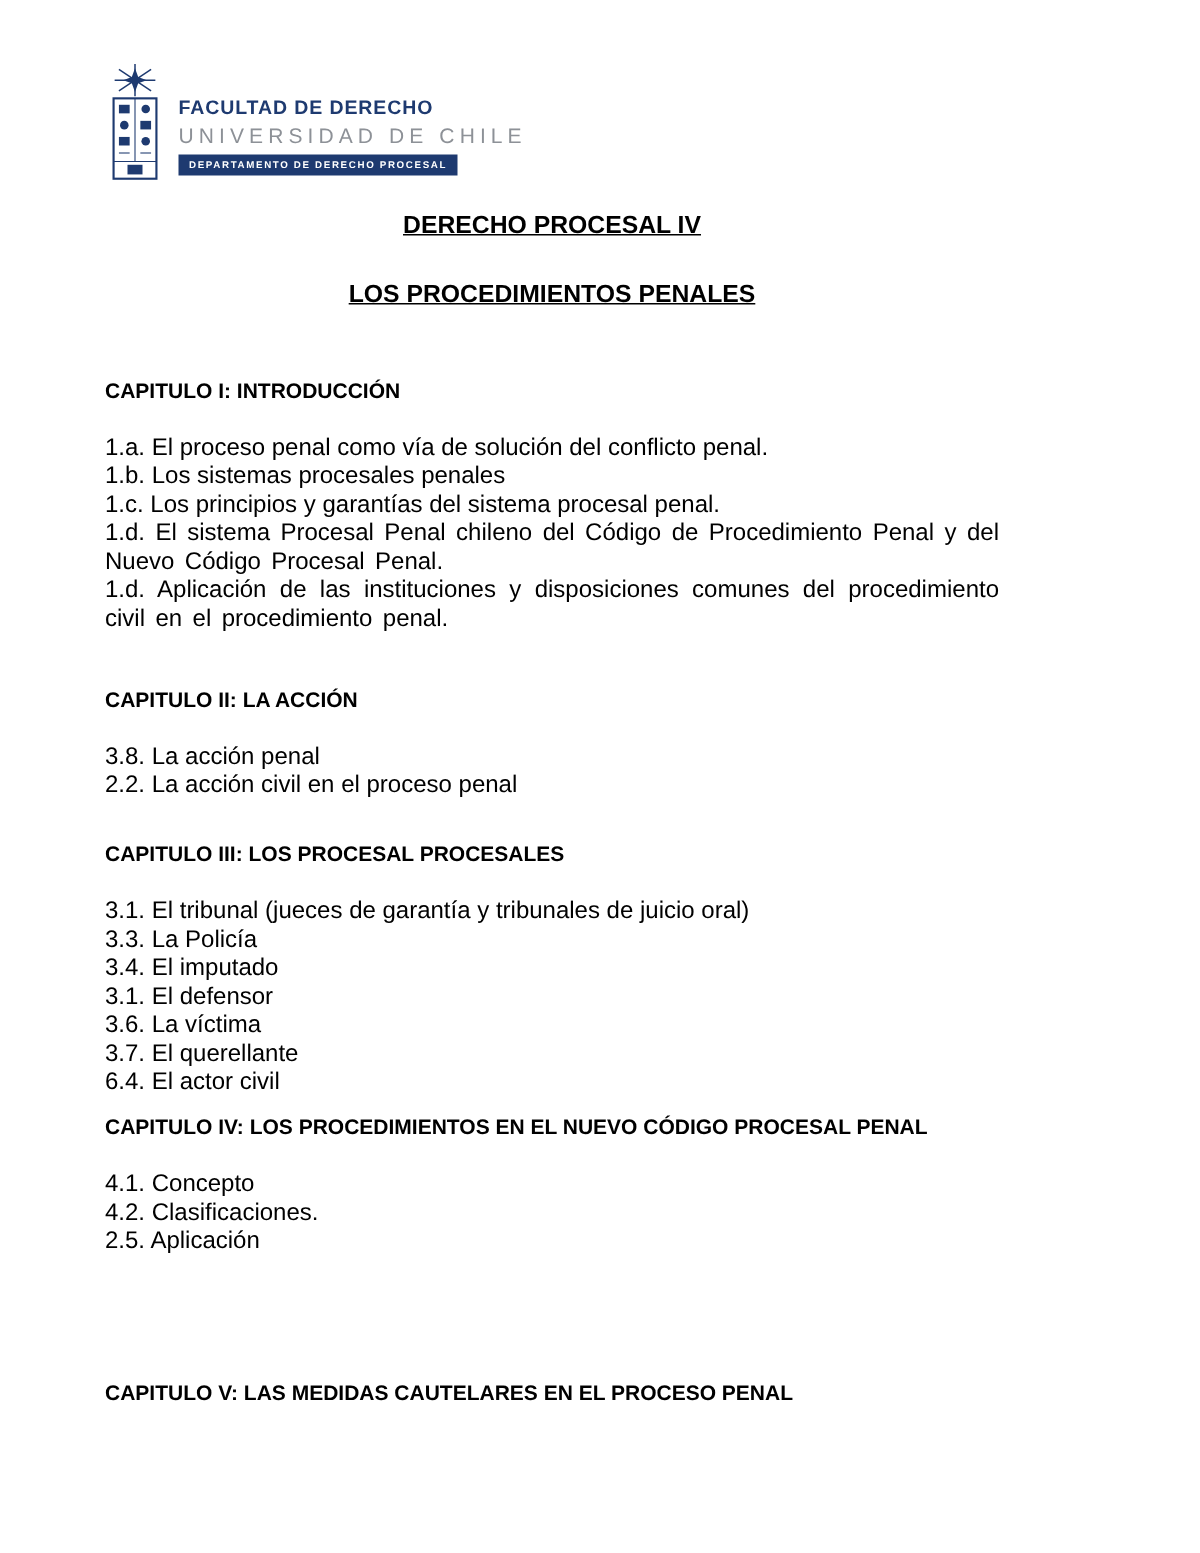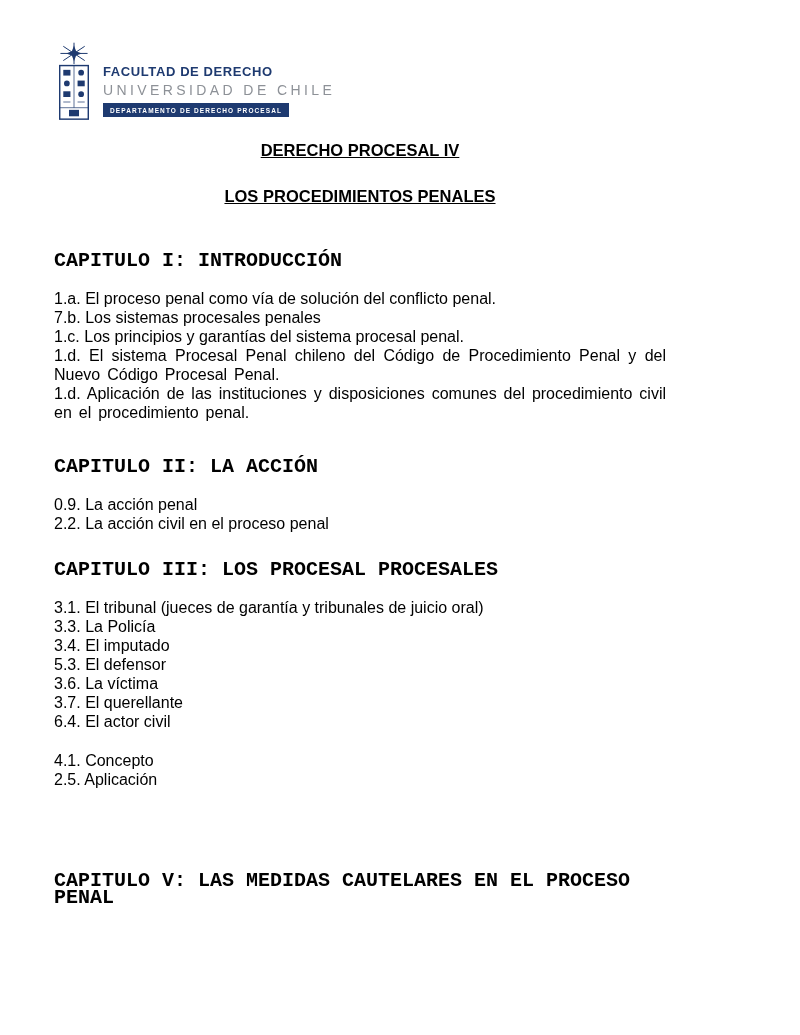--- a/index.html
+++ b/index.html
@@ -8,21 +8,21 @@
     width: 800px;
     height: 1035px;
     font-family: "Liberation Sans", sans-serif;
     color: #000000;
     position: relative;
     overflow: hidden;
   }
   .page {
     width: 736px;
     height: 1035px;
-    padding: 42px 70px 0 54px;
+    padding: 42px 70px 0 70px;
     background: #ffffff;
   }
 
   
   .logo { display: flex; align-items: flex-start; gap: 9px; height: 80px; }
   .crest { flex: 0 0 auto; display: block; }
   .logo-text { padding-top: 22px; }
   .logo-faculty {
     font-size: 13px;
     font-weight: bold;
@@ -55,24 +55,23 @@
     font-weight: bold;
     font-size: 16.5px;
     line-height: 20px;
     text-decoration: underline;
   }
   .title1 { margin-top: 18px; }
   .title2 { margin-top: 26px; }
 
   
   .section-heading {
-    font-size: 20px;
+    font-size: 14px;
     font-weight: bold;
     line-height: 17px;
-    font-family: Liberation Mono, monospace;
   }
   .items { margin-top: 20px; }
   .item {
     font-size: 16px;
     line-height: 19px;
     text-align: justify;
   }
   .justify-wide { word-spacing: 2.5px; }
 
   .s1 .section-heading { margin-top: 46px; }
@@ -122,51 +121,53 @@
     </div>
   </header>
 
   <h1 class="doc-title title1">DERECHO PROCESAL IV</h1>
   <h2 class="doc-title title2">LOS PROCEDIMIENTOS PENALES</h2>
 
   <section class="section s1">
     <h3 class="section-heading">CAPITULO I: INTRODUCCIÓN</h3>
     <div class="items">
       <p class="item">1.a. El proceso penal como vía de solución del conflicto penal.</p>
-      <p class="item">7.b. Los sistemas procesales penales</p>
+      <p class="item">1.b. Los sistemas procesales penales</p>
       <p class="item">1.c. Los principios y garantías del sistema procesal penal.</p>
       <p class="item justify-wide">1.d. El sistema Procesal Penal chileno del Código de Procedimiento Penal y del Nuevo Código Procesal Penal.</p>
       <p class="item justify-wide">1.d. Aplicación de las instituciones y disposiciones comunes del procedimiento civil en el procedimiento penal.</p>
     </div>
   </section>
 
   <section class="section s2">
     <h3 class="section-heading">CAPITULO II: LA ACCIÓN</h3>
     <div class="items">
-      <p class="item">0.9. La acción penal</p>
+      <p class="item">3.8. La acción penal</p>
       <p class="item">2.2. La acción civil en el proceso penal</p>
     </div>
   </section>
 
   <section class="section s3">
     <h3 class="section-heading">CAPITULO III: LOS PROCESAL PROCESALES</h3>
     <div class="items">
       <p class="item">3.1. El tribunal (jueces de garantía y tribunales de juicio oral)</p>
       <p class="item">3.3. La Policía</p>
       <p class="item">3.4. El imputado</p>
-      <p class="item">5.3. El defensor</p>
+      <p class="item">3.1. El defensor</p>
       <p class="item">3.6. La víctima</p>
       <p class="item">3.7. El querellante</p>
       <p class="item">6.4. El actor civil</p>
     </div>
   </section>
 
   <section class="section s4">
+    <h3 class="section-heading">CAPITULO IV: LOS PROCEDIMIENTOS EN EL NUEVO CÓDIGO PROCESAL PENAL</h3>
     <div class="items">
       <p class="item">4.1. Concepto</p>
+      <p class="item">4.2. Clasificaciones.</p>
       <p class="item">2.5. Aplicación</p>
     </div>
   </section>
 
   <section class="section s5">
     <h3 class="section-heading">CAPITULO V: LAS MEDIDAS CAUTELARES EN EL PROCESO PENAL</h3>
   </section>
 
 </div>
 

